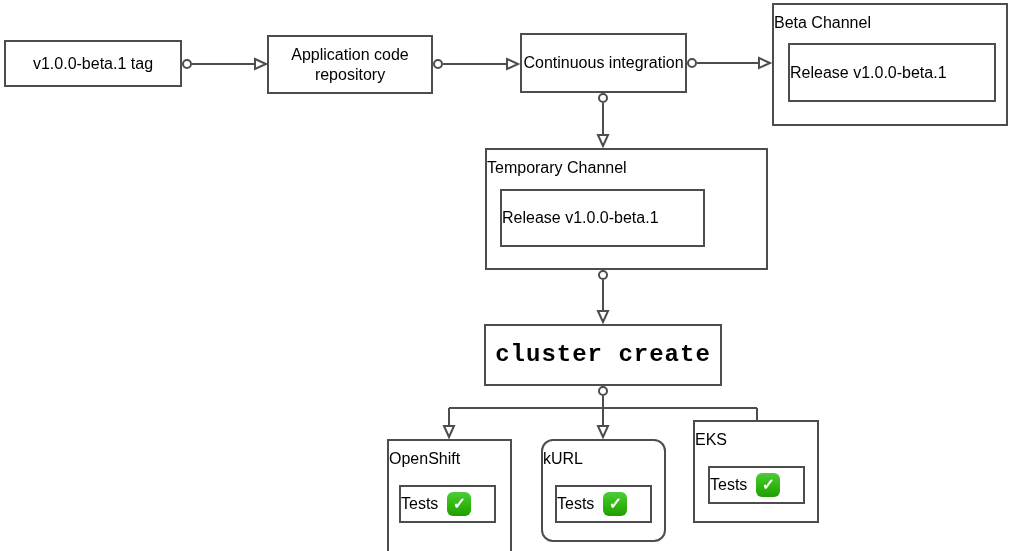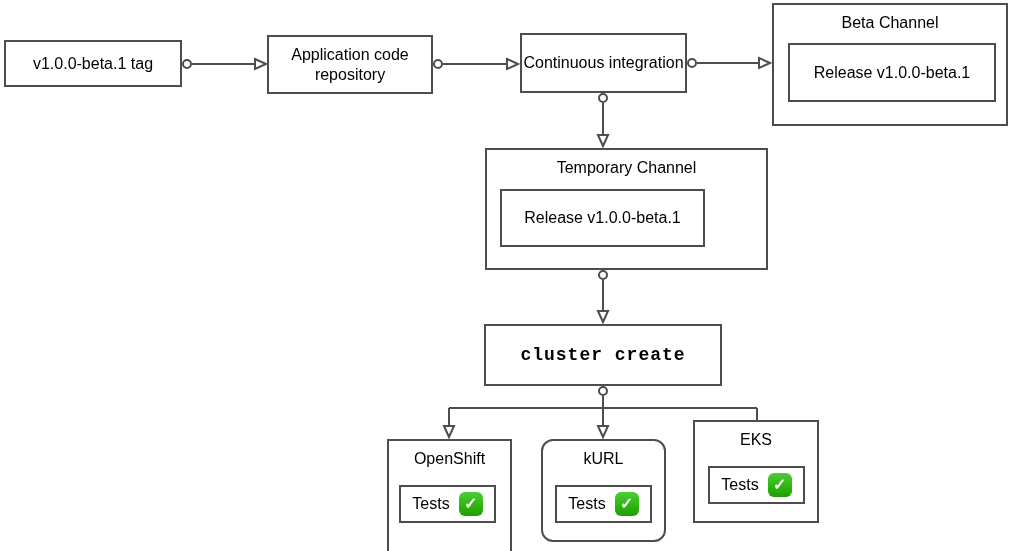--- a/index.html
+++ b/index.html
@@ -36,37 +36,36 @@
   .node {
     display: flex;
     align-items: center;
     justify-content: center;
     text-align: center;
     line-height: 1.25;
   }
   .node.mono {
     font-family: "Liberation Mono", "DejaVu Sans Mono", monospace;
     font-weight: bold;
-    font-size: 18px;
+    font-size: 24px;
     letter-spacing: 1px;
   }
   .group-title {
-    text-align: center;
     padding-top: 9px;
     font-size: 16px;
     color: var(--text-color);
   }
   .inner {
     position: absolute;
     box-sizing: border-box;
     border: 2px solid var(--border-color);
     background: var(--bg-color);
     display: flex;
     align-items: center;
-    justify-content: center;
+    justify-content: flex-start;
     text-align: center;
     font-size: 16px;
     color: var(--text-color);
   }
   .check-badge {
     display: inline-flex;
     align-items: center;
     justify-content: center;
     width: 24px;
     height: 24px;

